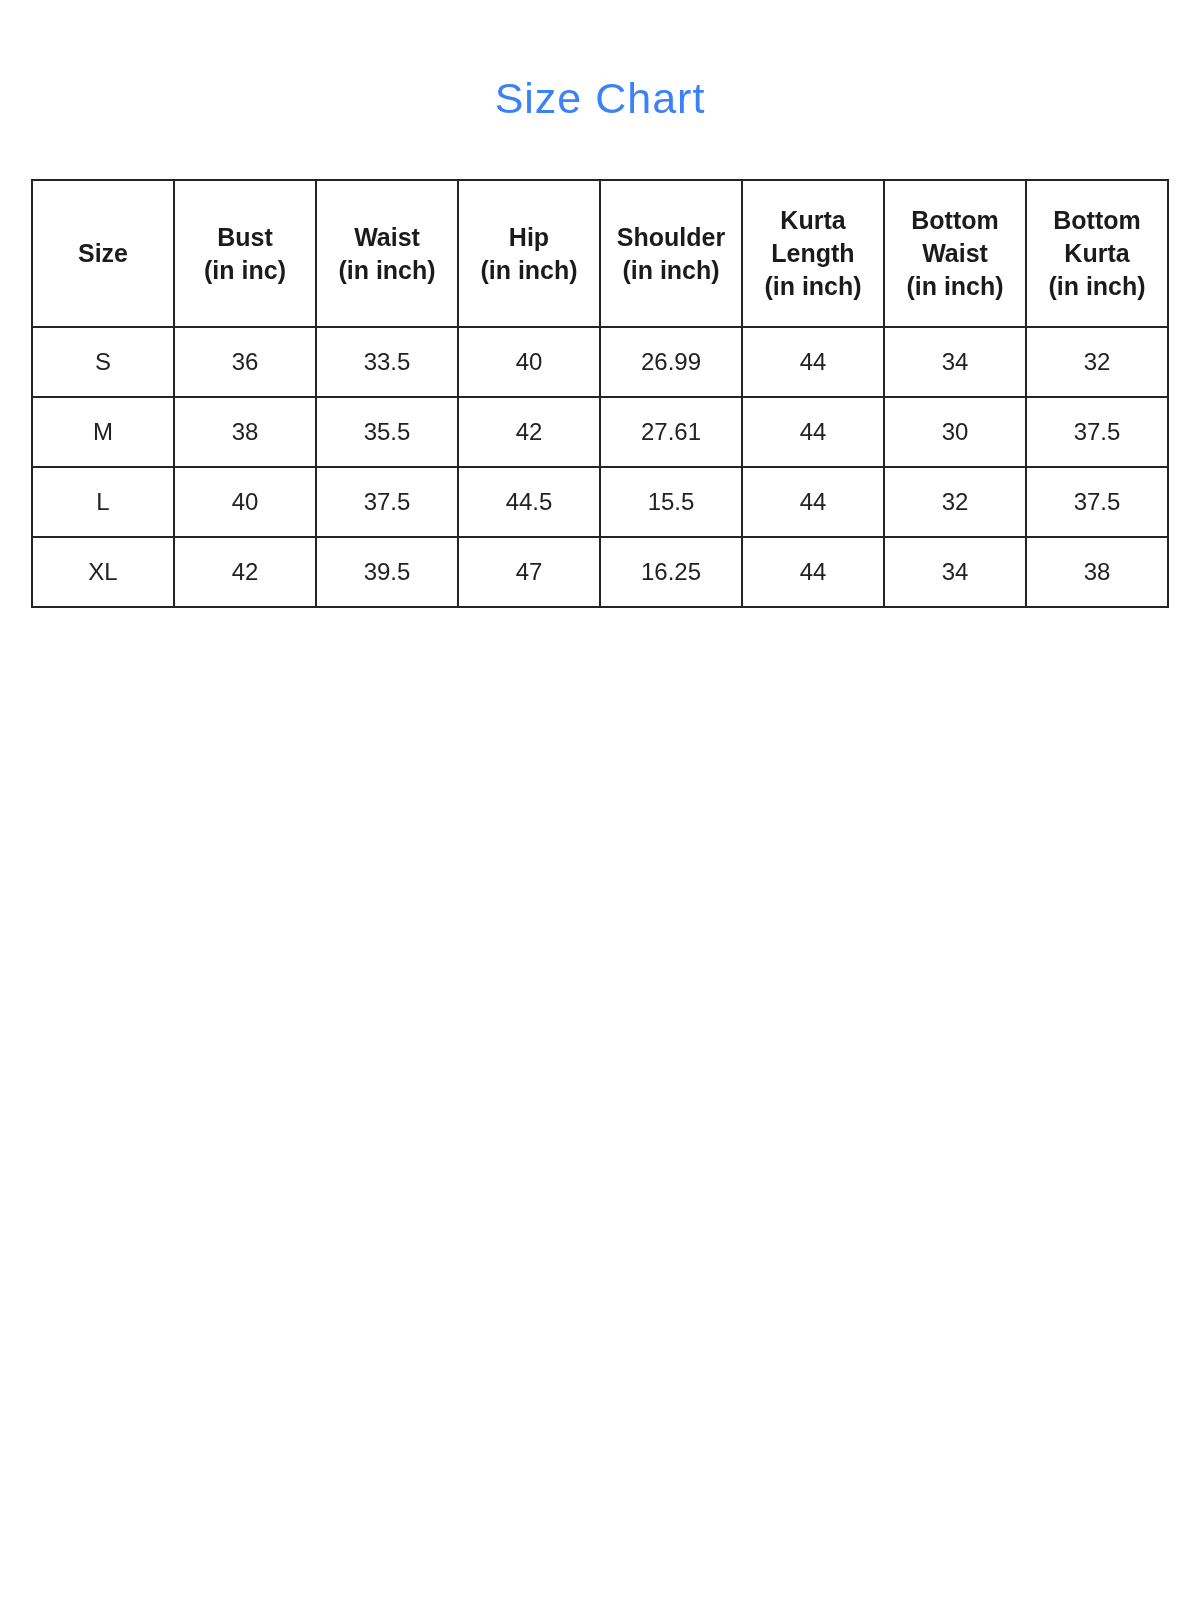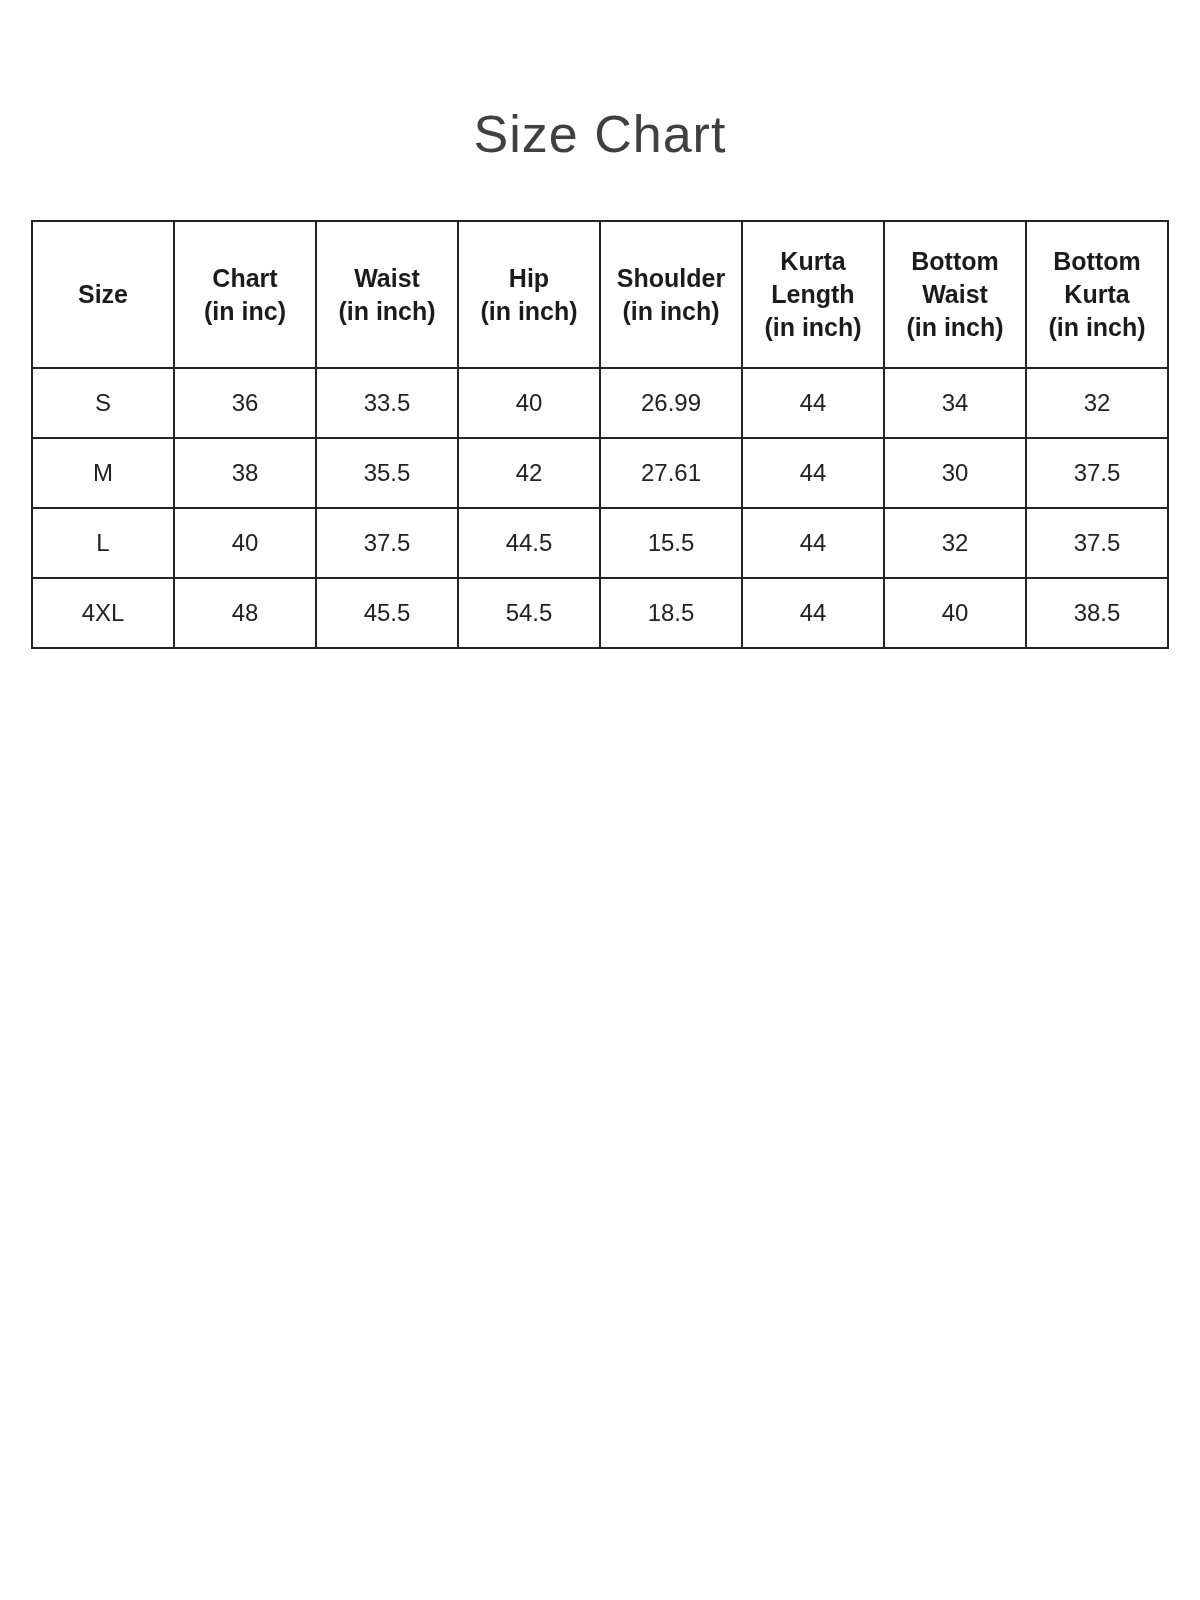--- a/index.html
+++ b/index.html
@@ -9,26 +9,26 @@
   }
   body {
     width: 1200px;
     height: 1600px;
     font-family: "Liberation Sans", sans-serif;
     color: #1b1b1b;
     box-sizing: border-box;
   }
   .page-title {
     margin: 0;
-    padding-top: 104px;
+    padding-top: 74px;
     text-align: center;
-    font-size: 52px;
+    font-size: 43px;
     font-weight: 400;
     letter-spacing: 1px;
-    color: #404040;
+    color: #3b82f6;
     font-family: "Liberation Sans", sans-serif;
   }
   table.size-chart {
     border-collapse: collapse;
     table-layout: fixed;
     width: 1138px;
     margin: 56px 31px 0 31px;
     background: #ffffff;
   }
   table.size-chart th,
@@ -59,21 +59,21 @@
 
 <h1 class="page-title">Size Chart</h1>
 
 <table class="size-chart">
   <thead>
     <tr>
         <th>
           <div>Size</div>
         </th>
         <th>
-          <div>Chart</div>
+          <div>Bust</div>
           <div class="col-unit">(in inc)</div>
         </th>
         <th>
           <div>Waist</div>
           <div class="col-unit">(in inch)</div>
         </th>
         <th>
           <div>Hip</div>
           <div class="col-unit">(in inch)</div>
         </th>
@@ -120,23 +120,23 @@
         <td>L</td>
         <td>40</td>
         <td>37.5</td>
         <td>44.5</td>
         <td>15.5</td>
         <td>44</td>
         <td>32</td>
         <td>37.5</td>
       </tr>
       <tr>
-        <td>4XL</td>
-        <td>48</td>
-        <td>45.5</td>
-        <td>54.5</td>
-        <td>18.5</td>
+        <td>XL</td>
+        <td>42</td>
+        <td>39.5</td>
+        <td>47</td>
+        <td>16.25</td>
         <td>44</td>
-        <td>40</td>
-        <td>38.5</td>
+        <td>34</td>
+        <td>38</td>
       </tr>
     </tbody>
 </table>
 
 </body></html>

